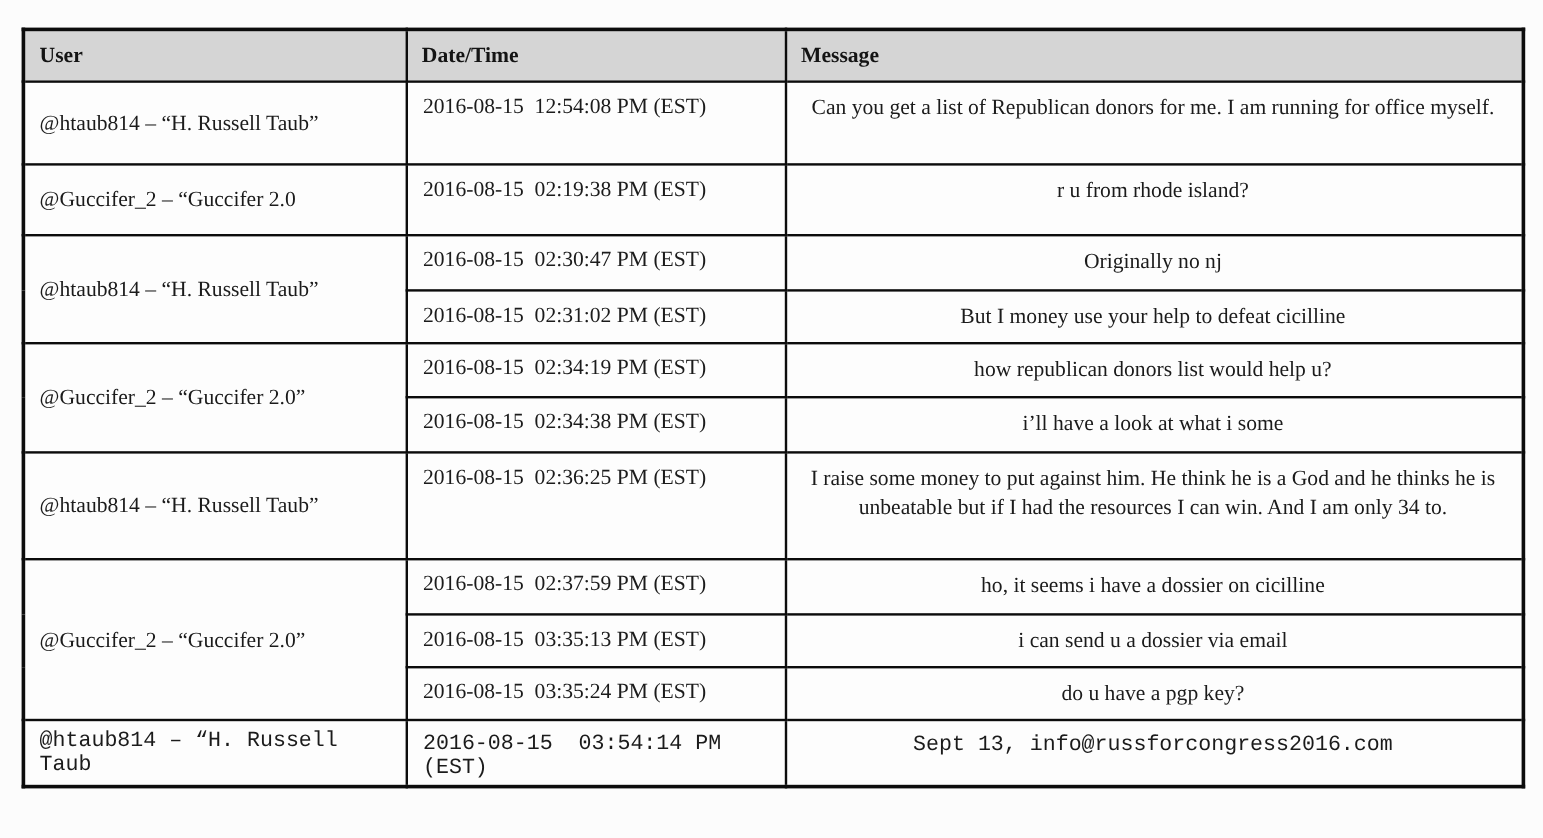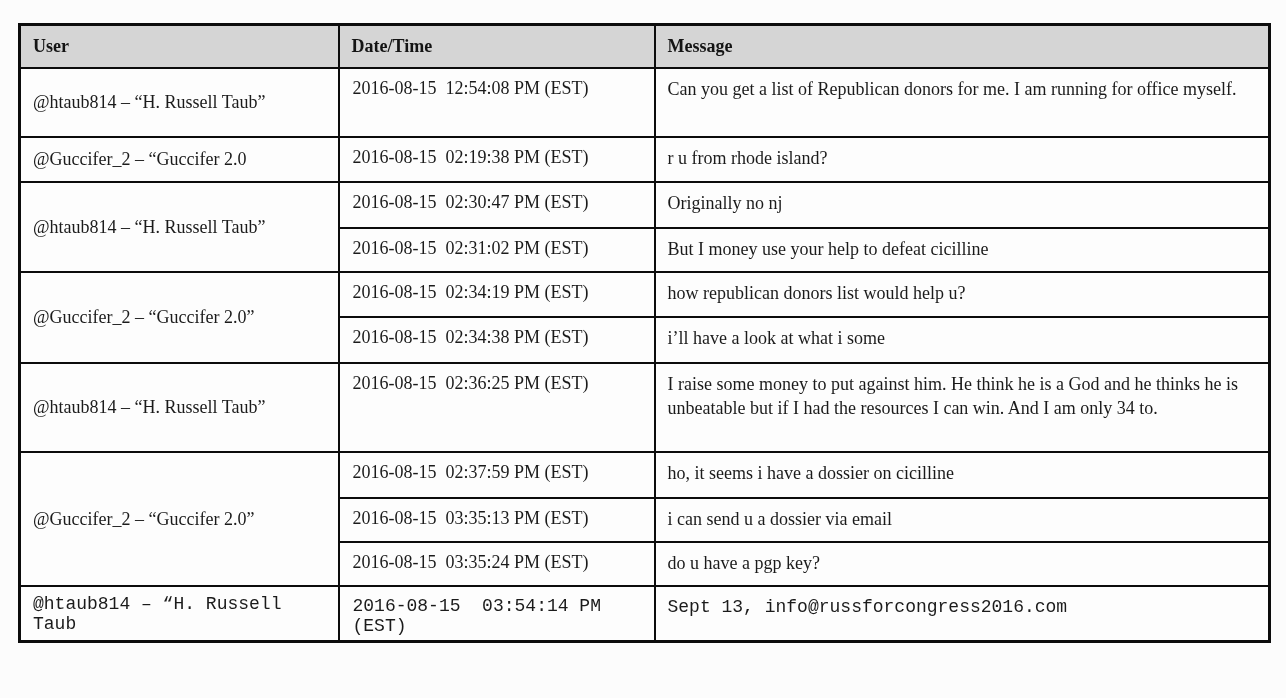--- a/index.html
+++ b/index.html
@@ -49,20 +49,21 @@
   }
   td.date-cell {
     vertical-align: top;
     padding: 9px 6px 4px 13px;
     white-space: pre-wrap;
   }
   td.msg-cell {
     vertical-align: top;
     padding: 9px 14px 4px 12px;
     line-height: 1.32;
+    text-align: center;
   }
 </style>
 </head>
 <body>
 
 <div class="page">
 
   <table class="transcript">
     <colgroup>
       <col class="c-user">
@@ -75,21 +76,21 @@
         <th>Date/Time</th>
         <th>Message</th>
       </tr>
     </thead>
     <tbody>
         <tr style="height: 69px;">
           <td class="user-cell" rowspan="1">@htaub814 – “H. Russell Taub”</td>
           <td class="date-cell">2016-08-15  12:54:08 PM (EST)</td>
           <td class="msg-cell">Can you get a list of Republican donors for me. I am running for office myself.</td>
         </tr>
-        <tr style="height: 45px; margin-top: 12px;">
+        <tr style="height: 59px; margin-top: 12px;">
           <td class="user-cell" rowspan="1">@Guccifer_2 – “Guccifer 2.0</td>
           <td class="date-cell">2016-08-15  02:19:38 PM (EST)</td>
           <td class="msg-cell">r u from rhode island?</td>
         </tr>
         <tr style="height: 46px;">
           <td class="user-cell" rowspan="2">@htaub814 – “H. Russell Taub”</td>
           <td class="date-cell">2016-08-15  02:30:47 PM (EST)</td>
           <td class="msg-cell">Originally no nj</td>
         </tr>
         <tr style="height: 44px;">

